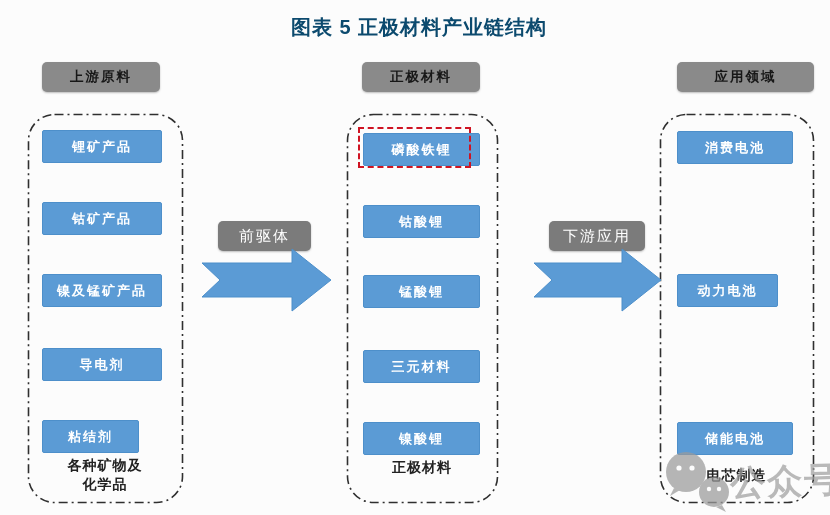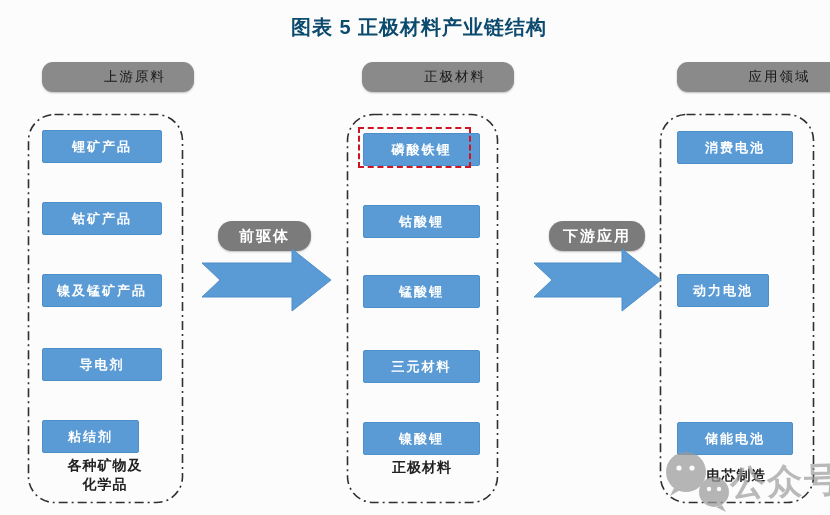--- a/index.html
+++ b/index.html
@@ -7,39 +7,38 @@
     width:830px;height:515px;position:relative;overflow:hidden;
     background:#fcfcfc;
     font-family:"Liberation Sans","DejaVu Sans",sans-serif;
   }
   .title{
     position:absolute;top:14px;left:4px;width:830px;text-align:center;
     font-size:20px;font-weight:bold;color:#0c4a6e;letter-spacing:1px;
   }
   .dash-layer{position:absolute;left:0;top:0;width:830px;height:515px;pointer-events:none;}
   .hdr{
-    position:absolute;height:30px;border-radius:11px;background:#8a8a8a;
-    color:#171717;font-weight:normal;font-size:13.5px;letter-spacing:2px;
+    position:absolute;height:30px;border-radius:5px;background:#8a8a8a;
+    color:#171717;font-weight:bold;font-size:13.5px;letter-spacing:2px;
     display:flex;align-items:center;justify-content:center;
     box-shadow:0 1px 2px rgba(0,0,0,.25);
-    padding-left:34px;
   }
   .item{
     position:absolute;height:33px;border-radius:2px;
     background:#5b9bd5;border:1px solid #4d8fca;box-sizing:border-box;
     color:#ffffff;font-size:13px;font-weight:bold;letter-spacing:2px;
     display:flex;align-items:center;justify-content:center;
   }
   .footer-label{
     position:absolute;text-align:center;font-weight:bold;font-size:14px;
     color:#222222;line-height:1.35;letter-spacing:1px;
   }
   .arrow-label{
-    position:absolute;height:30px;border-radius:14px;background:#7b7b7b;
-    color:#ffffff;font-weight:bold;font-size:15px;letter-spacing:2px;
+    position:absolute;height:30px;border-radius:5px;background:#7b7b7b;
+    color:#ffffff;font-weight:normal;font-size:15px;letter-spacing:2px;
     display:flex;align-items:center;justify-content:center;
     box-shadow:0 1px 2px rgba(0,0,0,.25);
   }
   .arrow-svg{position:absolute;}
   .hl-red{
     position:absolute;left:358px;top:127px;width:113px;height:41px;
     border:2px dashed #cf1322;box-sizing:border-box;background:transparent;
   }
   .watermark{position:absolute;left:664px;top:450px;width:164px;height:64px;opacity:.72;z-index:5;}
   .wm-text{
@@ -78,21 +77,21 @@
   <div class="hl-red"></div>
   <div class="item" style="left:363px;top:205px;width:117px;">钴酸锂</div>
   <div class="item" style="left:363px;top:275px;width:117px;">锰酸锂</div>
   <div class="item" style="left:363px;top:350px;width:117px;">三元材料</div>
   <div class="item" style="left:363px;top:422px;width:117px;text-align:center;">镍酸锂</div>
   <div class="footer-label" style="left:347px;top:458px;width:150px;">
     <div>正极材料</div>
   </div>
 
   <div class="item" style="left:677px;top:131px;width:116px;">消费电池</div>
-  <div class="item" style="left:677px;top:274px;width:92px;">动力电池</div>
+  <div class="item" style="left:677px;top:274px;width:101px;">动力电池</div>
   <div class="item" style="left:677px;top:422px;width:116px;">储能电池</div>
   <div class="footer-label" style="left:660px;top:466px;width:153px;">
     <div>电芯制造</div>
   </div>
 
   <div class="arrow-label" style="left:218px;top:221px;width:93px;">前驱体</div>
   <svg class="arrow-svg" style="left:202px;top:248px;" width="130" height="64" viewBox="0 0 130 64">
     <polygon points="0,15 90,15 90,1 129,32 90,63 90,49 0,49 18,32" fill="#5b9bd5" stroke="#4d8fca" stroke-width="1"></polygon>
   </svg>
 

